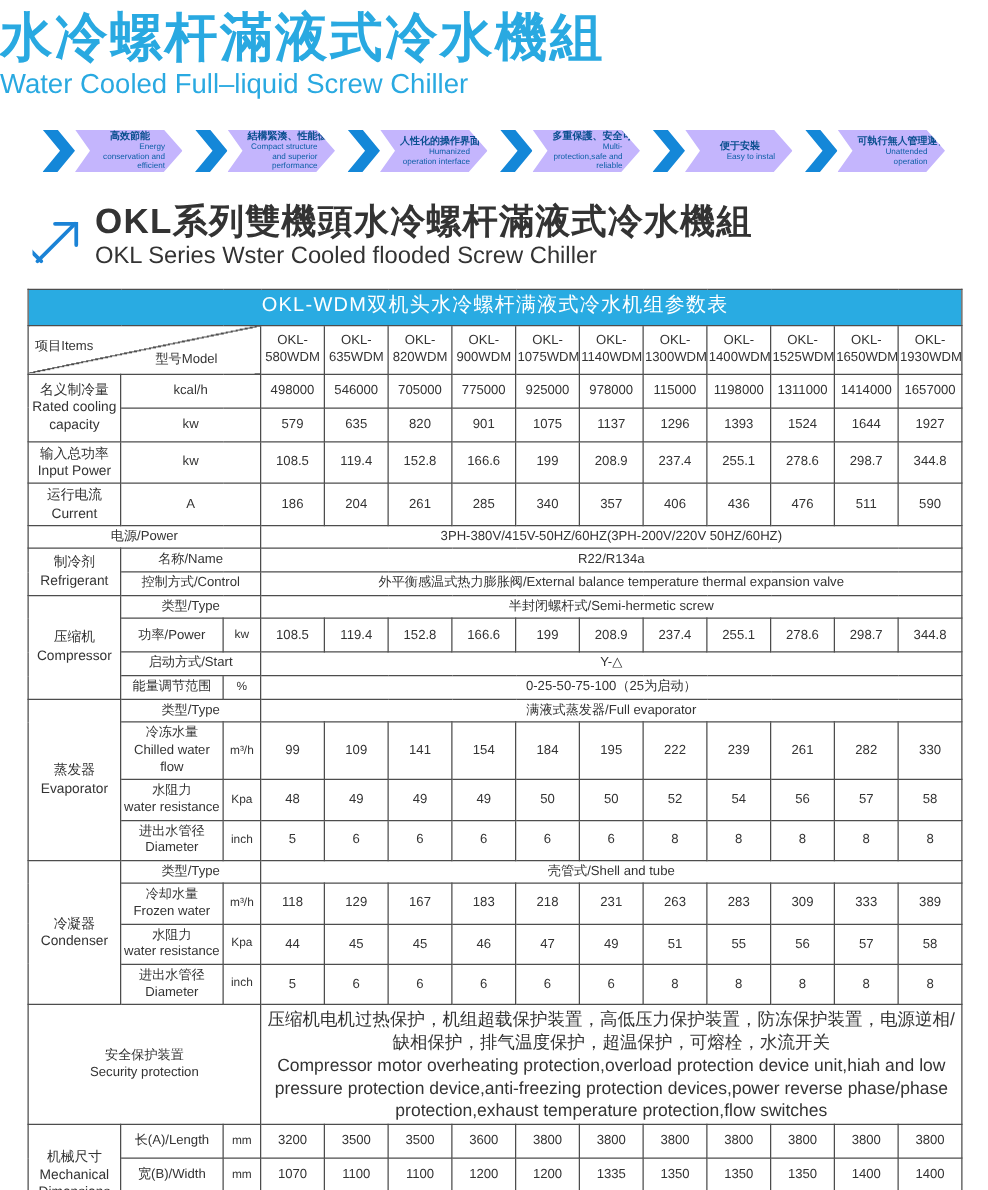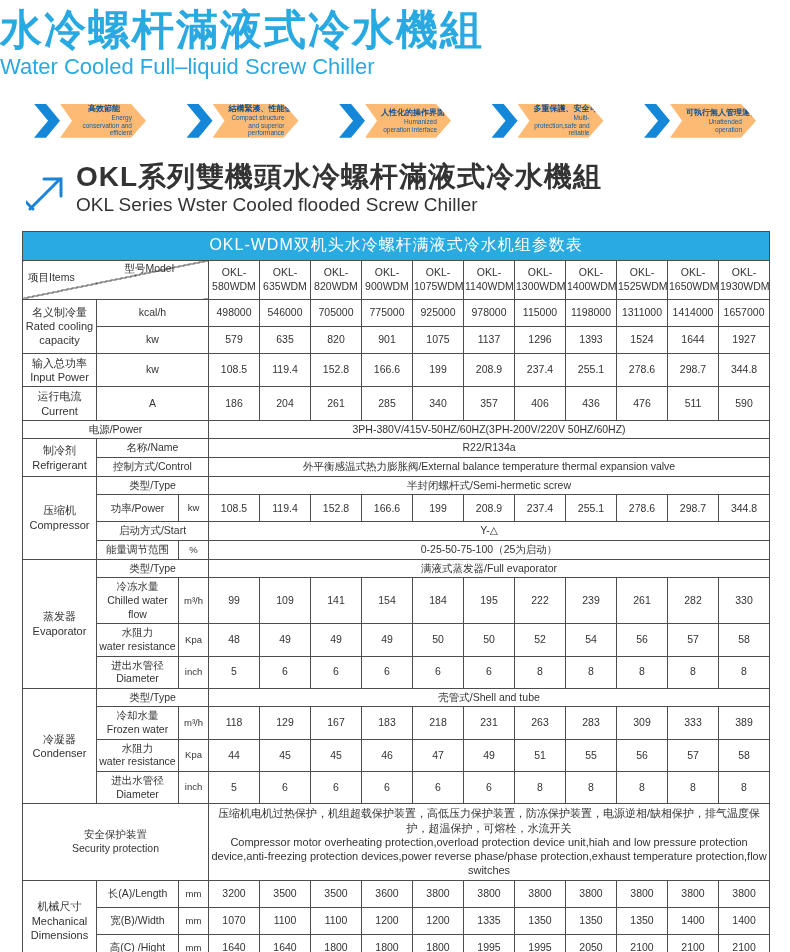--- a/index.html
+++ b/index.html
@@ -9,21 +9,21 @@
   
   .hdr{text-align:left;padding-top:6px;}
   .hdr h1{margin:0;font-size:42px;line-height:1.15;font-weight:700;color:#29a9e1;letter-spacing:2px;}
   .hdr h2{margin:0;font-size:22px;line-height:1.2;font-weight:400;color:#29a9e1;}
 
   
   .badges{display:flex;justify-content:space-between;align-items:center;margin:22px 34px 0 34px;height:36px;}
   .badge{display:flex;align-items:center;height:34px;}
   .chev{display:block;width:26px;height:34px;background:#1487d8;
         clip-path:polygon(0 0,46% 0,100% 50%,46% 100%,0 100%,54% 50%);}
-  .bbody{display:flex;flex-direction:column;justify-content:center;width:86px;height:34px;background:#fdba74;
+  .bbody{display:flex;flex-direction:column;justify-content:center;width:86px;height:34px;background:#c4b5fd;
         clip-path:polygon(0 0,calc(100% - 15px) 0,100% 50%,calc(100% - 15px) 100%,0 100%,12px 50%);
         padding:0 14px 0 16px;box-sizing:border-box;}
   .bzh{font-size:8px;font-weight:700;color:#0a4f8f;text-align:center;white-space:nowrap;line-height:1.25;}
   .ben{font-size:6.5px;color:#0d5fa6;text-align:right;line-height:1.15;}
 
   
   .section{display:flex;align-items:center;margin:22px 0 0 26px;}
   .sec-icon{width:42px;height:48px;flex:0 0 42px;margin-right:8px;margin-top:4px;}
   .sec-t1{font-size:28px;font-weight:600;color:#333;line-height:1.15;letter-spacing:1px;}
   .sec-t2{font-size:19px;font-weight:400;color:#333;line-height:1.25;}
@@ -33,24 +33,24 @@
              font-size:10.5px;color:#333;}
   table.spec th,table.spec td{border:1px solid #4d4d4d;text-align:center;vertical-align:middle;
              padding:2px 1px;line-height:1.3;overflow:hidden;}
   th.caption{background:#29abe2;color:#ffffff;font-size:16px;font-weight:500;height:24px;letter-spacing:1px;margin-top:19px;}
   td.c-model{font-size:10.5px;height:32px;line-height:1.25;}
   td.c-cat{font-size:11px;}
   td.c-lbl{font-size:10.5px;}
   td.c-unit{font-size:9.5px;padding:2px 0;}
   td.c-val{font-size:10.5px;height:22px;}
   td.c-span{font-size:10.5px;}
-  td.c-sec{font-size:11px;text-align:left;padding:6px 8px;line-height:1.6;}
+  td.c-sec{font-size:14px;text-align:left;padding:6px 8px;line-height:1.6;}
   td.c-corner{position:relative;height:34px;padding:0;
       background:linear-gradient(to bottom right,transparent calc(50% - 0.6px),#4d4d4d calc(50% - 0.6px),#4d4d4d calc(50% + 0.6px),transparent calc(50% + 0.6px));}
-  .corner-top{position:absolute;top:1px;right:34px;font-size:10.5px;}
+  .corner-top{position:absolute;top:20px;right:34px;font-size:10.5px;}
   .corner-bot{position:absolute;bottom:14px;left:5px;font-size:10.5px;}
 </style>
 </head>
 <body>
 
 <div class="page">
 
   <header class="hdr">
     <h1>水冷螺杆滿液式冷水機組</h1>
     <h2>Water Cooled Full–liquid Screw Chiller</h2>
@@ -76,20 +76,27 @@
       <span class="bbody">
         <span class="bzh">人性化的操作界面</span>
         <span class="ben">Humanized operation interface</span>
       </span>
     </div>
     <div class="badge">
       <span class="chev"></span>
       <span class="bbody">
         <span class="bzh">多重保護、安全可靠</span>
         <span class="ben">Multi-protection,safe and reliable</span>
+      </span>
+    </div>
+    <div class="badge">
+      <span class="chev"></span>
+      <span class="bbody">
+        <span class="bzh">便于安裝</span>
+        <span class="ben">Easy to instal</span>
       </span>
     </div>
     <div class="badge">
       <span class="chev"></span>
       <span class="bbody">
         <span class="bzh">可執行無人管理運行</span>
         <span class="ben">Unattended operation</span>
       </span>
     </div>
   </div>

